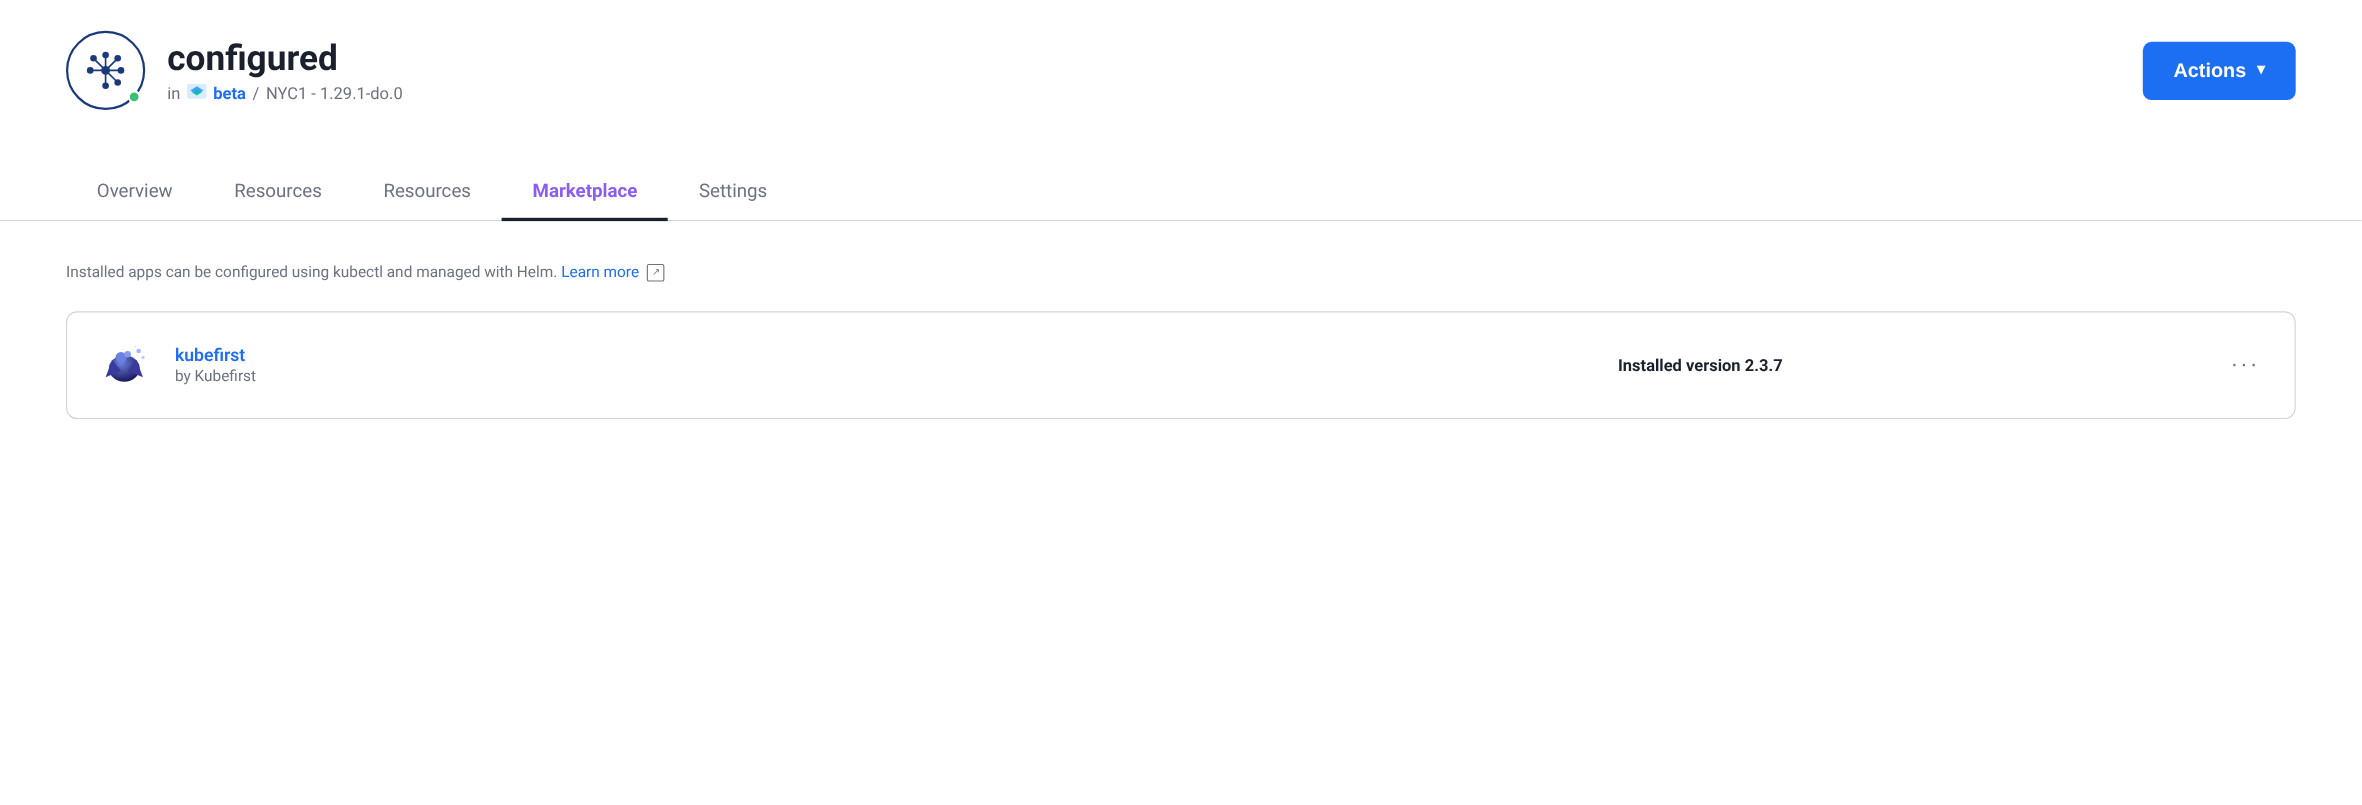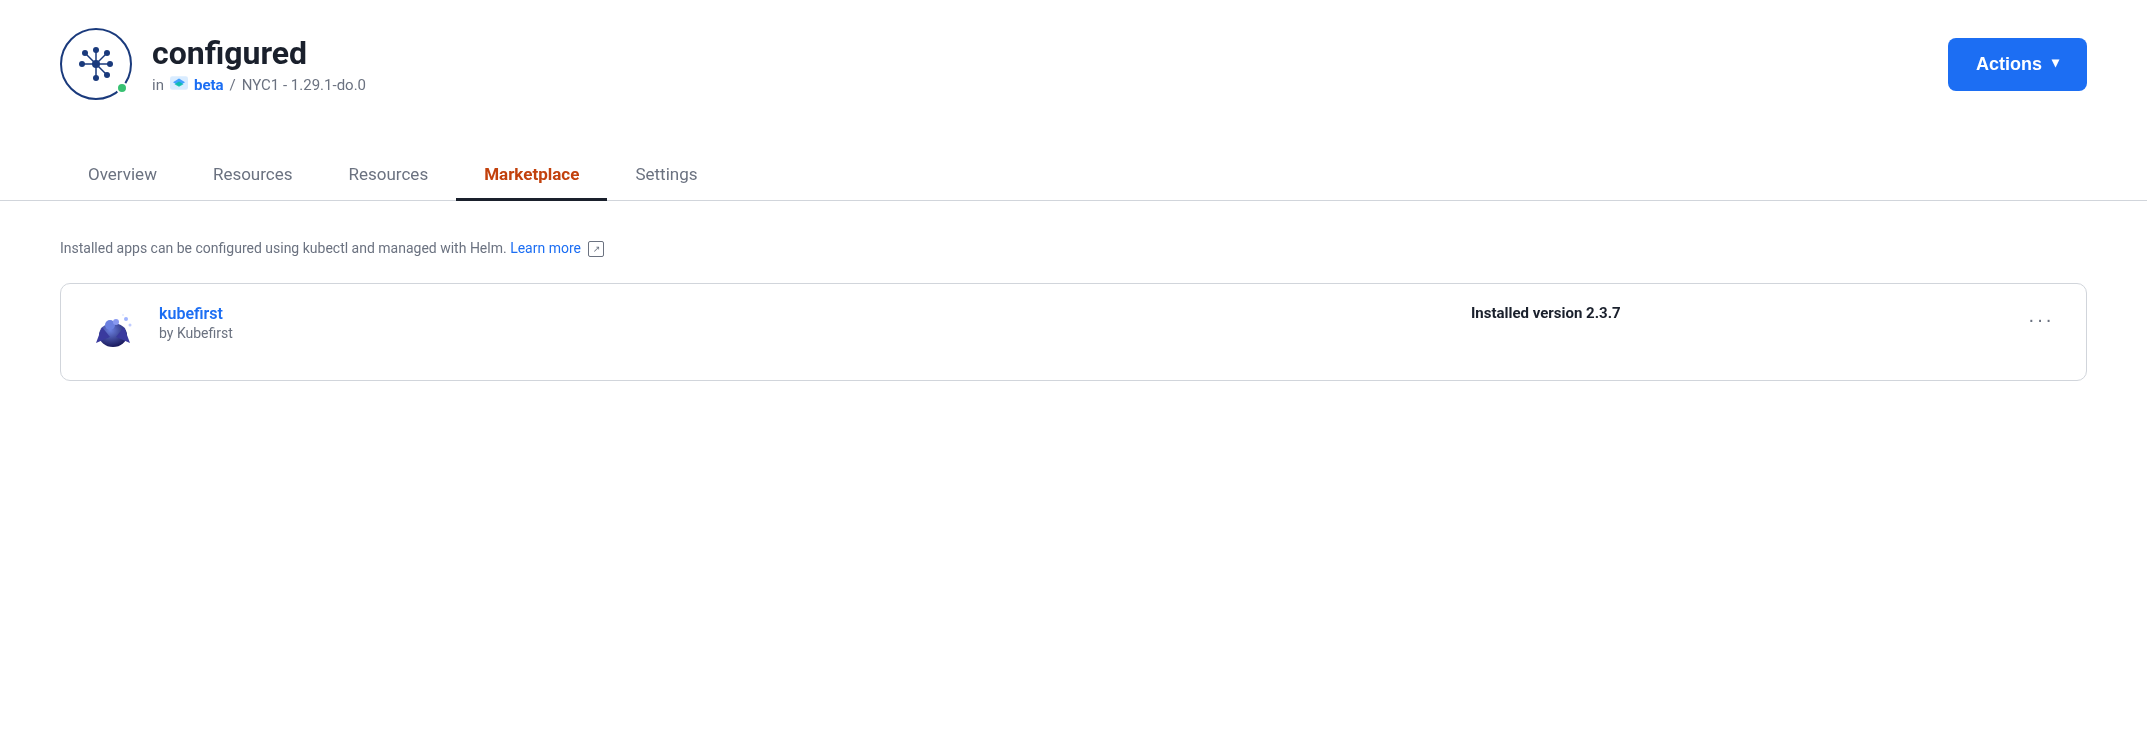--- a/index.html
+++ b/index.html
@@ -115,21 +115,21 @@
       font-size: 17px;
       color: #6b7280;
       cursor: pointer;
       border-bottom: 3px solid transparent;
       margin-bottom: -1.5px;
       font-weight: 400;
       text-decoration: none;
     }
 
     .tab.active {
-      color: #c2410c;
+      color: #8b5cf6;
       font-weight: 700;
       border-bottom: 3px solid #1a202c;
       text-align: right;
     }
 
     .main-content {
       padding: 36px 60px;
     }
 
     .section-title {
@@ -189,21 +189,21 @@
       left: 50%;
       transform: translate(-50%, -50%);
       color: #6b7280;
     }
 
     .app-card {
       border: 1.5px solid #d1d5db;
       border-radius: 10px;
       padding: 20px 24px;
       display: flex;
-      align-items: flex-start;
+      align-items: center;
       gap: 18px;
       background: #fff;
     }
 
     .app-logo {
       width: 56px;
       height: 56px;
       display: flex;
       align-items: center;
       justify-content: center;

